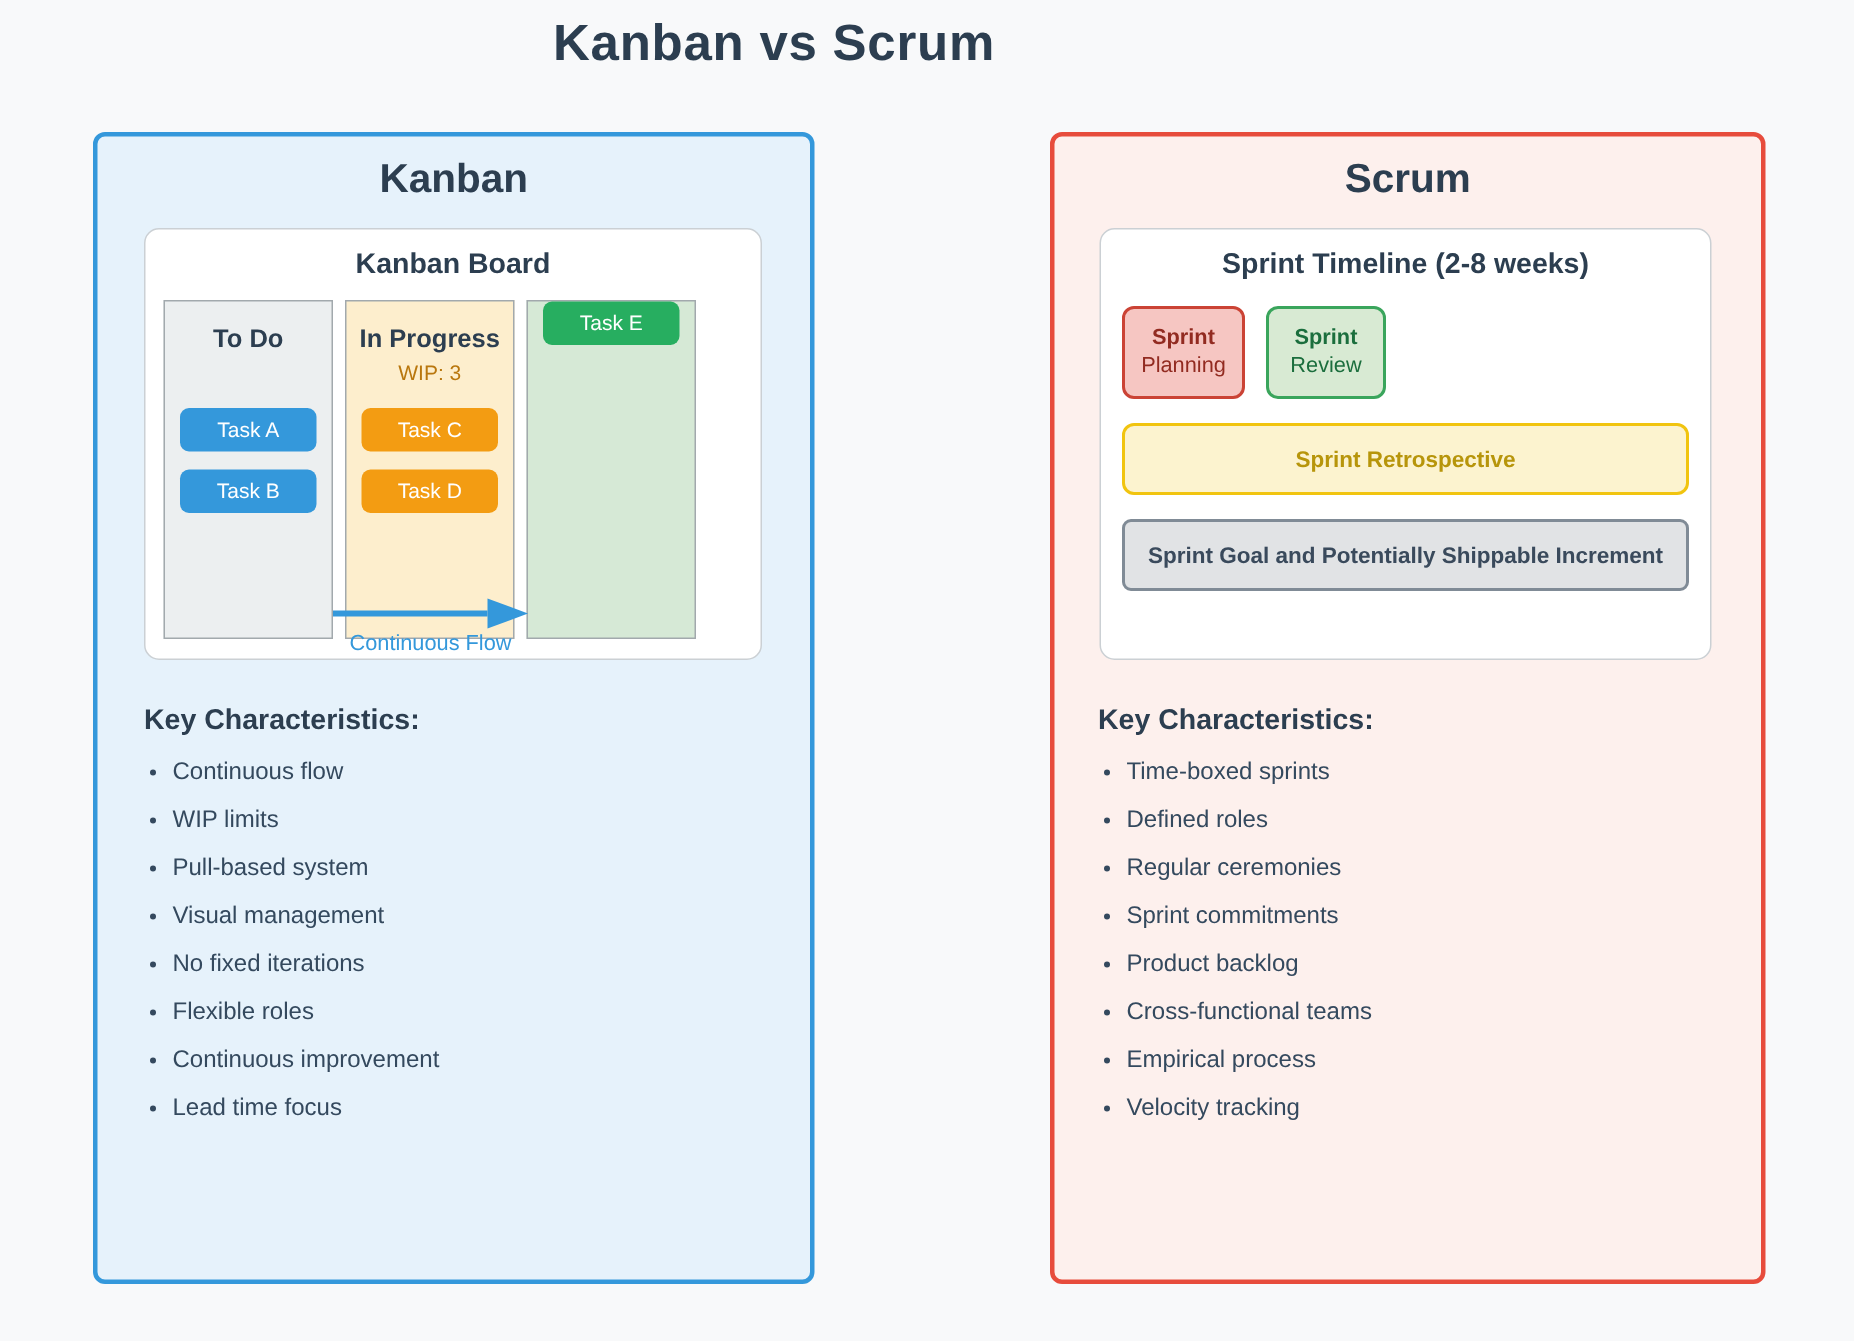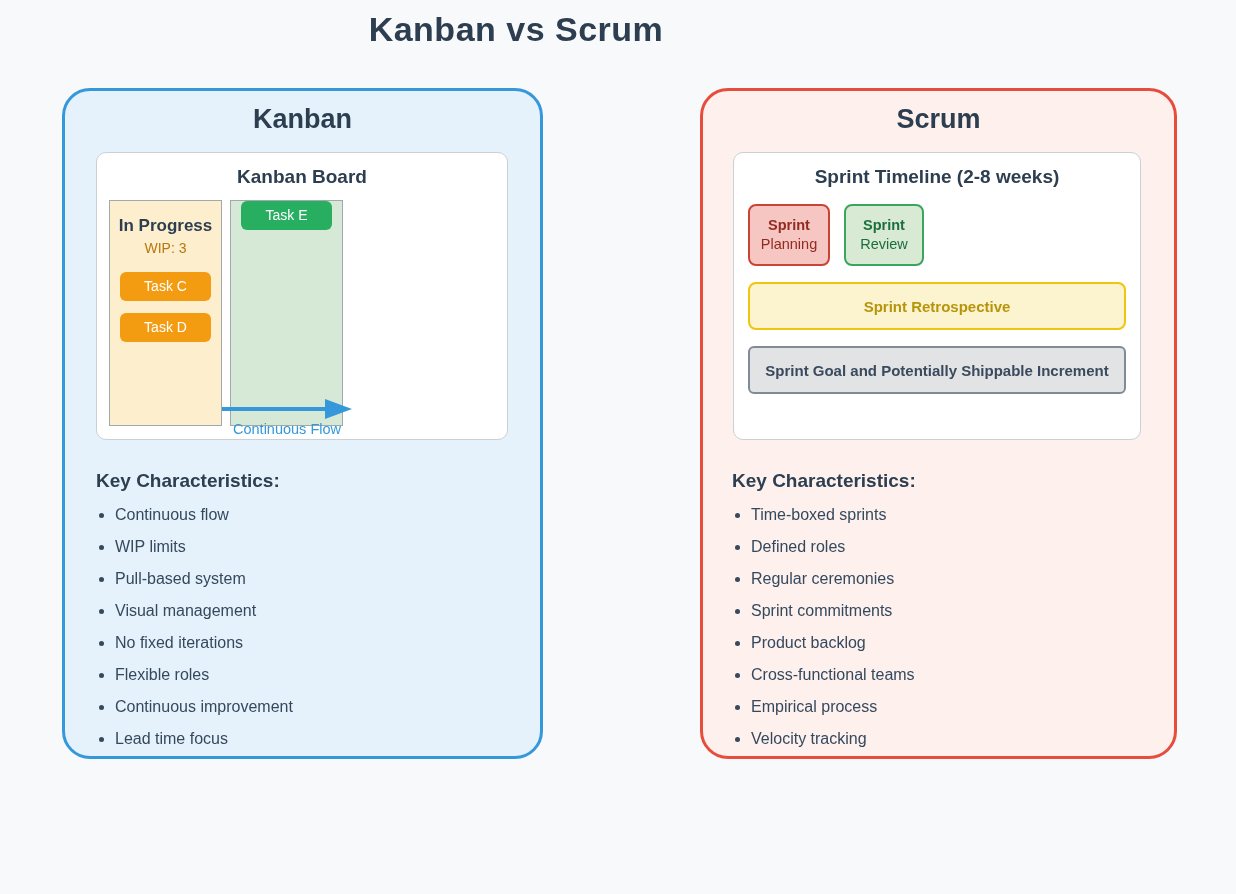--- a/index.html
+++ b/index.html
@@ -7,21 +7,21 @@
     width:1236px;height:894px;position:relative;overflow:hidden;
     background:#f8f9fa;
     font-family:"Liberation Sans","DejaVu Sans",sans-serif;
     color:#2c3e50;
   }
   .main-title{
     position:absolute;top:10px;left:0;width:1032px;text-align:center;
     font-size:34px;font-weight:bold;color:#2c3e50;letter-spacing:.5px;
   }
   
-  .panel{position:absolute;top:88px;height:671px;border-radius:28px;box-sizing:border-box;border:3px solid;}
+  .panel{position:absolute;top:88px;height:768px;border-radius:8px;box-sizing:border-box;border:3px solid;}
   .panel-kanban{left:62px;width:481px;border-color:#3498db;background:#e6f2fb;}
   .panel-scrum{left:700px;width:477px;border-color:#e74c3c;background:#fdf0ed;text-decoration:underline;}
   .panel-title{position:absolute;top:12px;left:0;width:100%;text-align:center;
     font-size:27px;font-weight:bold;color:#2c3e50;line-height:32px;}
   
   .card{position:absolute;top:61px;background:#ffffff;border:1px solid #cbd0d4;border-radius:10px;box-sizing:border-box;padding-left:41px;}
   .card-kanban{left:31px;width:412px;height:288px;}
   .card-scrum{left:30px;width:408px;height:288px;}
   .card-title{position:absolute;top:13px;left:0;width:100%;text-align:center;
     font-size:19px;font-weight:bold;color:#2c3e50;line-height:22px;}
@@ -69,20 +69,27 @@
 
 <div class="main-title">Kanban vs Scrum</div>
 
 <div class="panel panel-kanban">
   <div class="panel-title">Kanban</div>
 
   <div class="card card-kanban">
     <div class="card-title">Kanban Board</div>
 
     <div class="columns">
+      <div class="column col-todo">
+        <div class="col-head">
+          <div class="col-title">To Do</div>
+        </div>
+        <div class="task task-blue">Task A</div>
+        <div class="task task-blue">Task B</div>
+      </div>
 
       <div class="column col-inprogress">
         <div class="col-head">
           <div class="col-title">In Progress</div>
           <div class="col-wip">WIP: 3</div>
         </div>
         <div class="task task-orange">Task C</div>
         <div class="task task-orange">Task D</div>
       </div>
 

